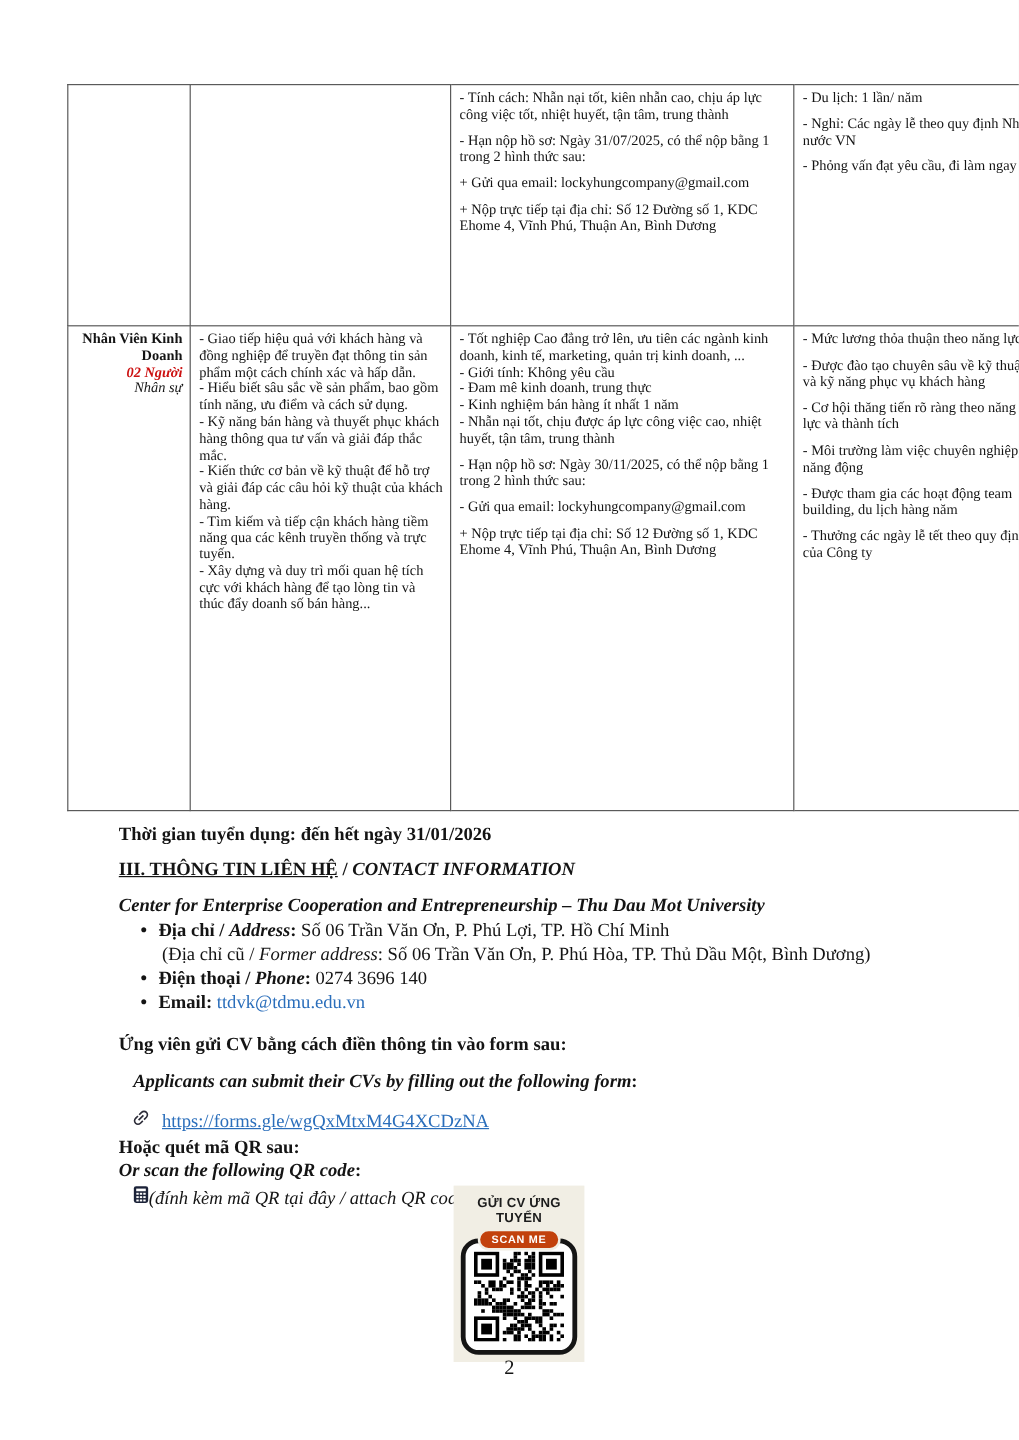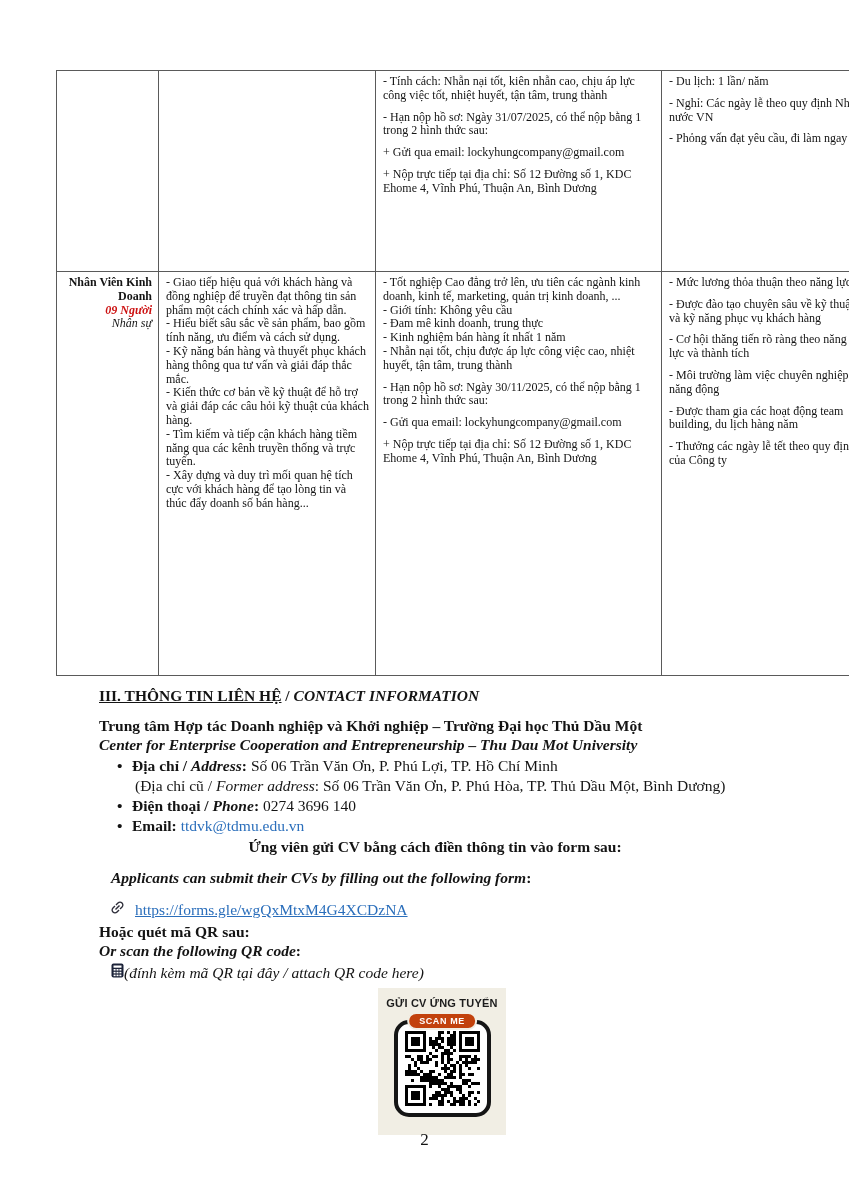--- a/index.html
+++ b/index.html
@@ -57,21 +57,21 @@
   a.lnk-plain{color:#2a6ebb;text-decoration:none;cursor:pointer;}
   .f-form-vi{font-weight:bold;margin-top:2px;}
   .f-form-en{font-style:italic;font-weight:bold;}
   .f-link-line{padding-left:10px;margin:3px 0 2px 0;display:flex;align-items:center;gap:9px;}
   .f-qr-vi{font-weight:bold;}
   .f-qr-en{font-weight:bold;font-style:italic;}
   .f-qrnote{padding-left:12px;margin-top:3px;display:flex;align-items:center;font-style:italic;}
   .icon-svg{flex:0 0 auto;display:inline-block;}
   
   .qr-card{
-    position:absolute;left:378px;top:988px;width:128px;height:147px;
+    position:absolute;left:378px;top:988px;width:109px;height:147px;
     background:#f1eee4;text-align:center;
     font-family:"Liberation Sans","DejaVu Sans",sans-serif;
   }
   .qr-title{font-weight:bold;font-size:11px;letter-spacing:0.2px;color:#1c1c1c;padding-top:9px;}
   .qr-frame{
     position:relative;margin:11px auto 0;width:89px;height:89px;
     border:4px solid #151515;border-radius:15px;background:#ffffff;
   }
   .qr-pill{
     position:absolute;top:-12px;left:50%;transform:translateX(-50%);
@@ -105,21 +105,21 @@
             </td>
         <td class="c4 spaced">
               <p>- Du lịch: 1 lần/ năm</p>
               <p>- Nghỉ: Các ngày lễ theo quy định Nhà nước VN</p>
               <p>- Phỏng vấn đạt yêu cầu, đi làm ngay</p>
             </td>
       </tr>
       <tr class="r2">
         <td class="c1 pos">
           <p class="pos-title">Nhân Viên Kinh Doanh</p>
-          <p class="pos-count">09 Người</p>
+          <p class="pos-count">02 Người</p>
           <p class="pos-dept">Nhân sự</p>
         </td>
         <td class="c2 tight">
               <p>- Giao tiếp hiệu quả với khách hàng và đồng nghiệp để truyền đạt thông tin sản phẩm một cách chính xác và hấp dẫn.</p>
               <p>- Hiểu biết sâu sắc về sản phẩm, bao gồm tính năng, ưu điểm và cách sử dụng.</p>
               <p>- Kỹ năng bán hàng và thuyết phục khách hàng thông qua tư vấn và giải đáp thắc mắc.</p>
               <p>- Kiến thức cơ bản về kỹ thuật để hỗ trợ và giải đáp các câu hỏi kỹ thuật của khách hàng.</p>
               <p>- Tìm kiếm và tiếp cận khách hàng tiềm năng qua các kênh truyền thống và trực tuyến.</p>
               <p>- Xây dựng và duy trì mối quan hệ tích cực với khách hàng để tạo lòng tin và thúc đẩy doanh số bán hàng...</p>
             </td>
@@ -144,35 +144,35 @@
               <p>- Môi trường làm việc chuyên nghiệp, năng động</p>
               <p>- Được tham gia các hoạt động team building, du lịch hàng năm</p>
               <p>- Thưởng các ngày lễ tết theo quy định của Công ty</p>
             </td>
       </tr>
     </tbody>
       </table>
   </div>
 
   <div class="footer">
+    <p class="f-deadline">Thời gian tuyển dụng: đến hết ngày 31/01/2026</p>
 
     <p class="f-heading"><span class="u">III. THÔNG TIN LIÊN HỆ</span><span> / </span><span class="it">CONTACT INFORMATION</span></p>
 
-    <p class="f-org-vi">Trung tâm Hợp tác Doanh nghiệp và Khởi nghiệp – Trường Đại học Thủ Dầu Một</p>
     <p class="f-org-en">Center for Enterprise Cooperation and Entrepreneurship – Thu Dau Mot University</p>
 
     <div class="f-bullet"><span class="b">Địa chỉ / </span><span class="bi">Address</span><span class="b">: </span><span>Số 06 Trần Văn Ơn, P. Phú Lợi, TP. Hồ Chí Minh</span></div>
 
     <div class="f-former"><span>(Địa chỉ cũ / </span><span class="it">Former address</span><span>: Số 06 Trần Văn Ơn, P. Phú Hòa, TP. Thủ Dầu Một, Bình Dương)</span></div>
 
     <div class="f-bullet"><span class="b">Điện thoại / </span><span class="bi">Phone</span><span class="b">: </span><span>0274 3696 140</span></div>
 
     <div class="f-bullet"><span class="b">Email: </span><a class="lnk-plain">ttdvk@tdmu.edu.vn</a></div>
 
-    <p class="f-form-vi" style="margin:2px 0 0 0;text-align:center;">Ứng viên gửi CV bằng cách điền thông tin vào form sau:</p>
+    <p class="f-form-vi" style="margin:16px 0 0 0;">Ứng viên gửi CV bằng cách điền thông tin vào form sau:</p>
     <p style="margin:12px;"><span class="f-form-en">Applicants can submit their CVs by filling out the following form</span><span class="b">:</span></p>
 
     <div class="f-link-line">
       <span class="icon-svg">
         <svg width="17" height="17" viewBox="0 0 24 24">
             <g transform="rotate(-45 12 12)" fill="#2c2c38">
               <path d="M3.9 12c0-1.71 1.39-3.1 3.1-3.1h4V7H7c-2.76 0-5 2.24-5 5s2.24 5 5 5h4v-1.9H7c-1.71 0-3.1-1.39-3.1-3.1zM8 13h8v-2H8v2zm9-6h-4v1.9h4c1.71 0 3.1 1.39 3.1 3.1s-1.39 3.1-3.1 3.1h-4V17h4c2.76 0 5-2.24 5-5s-2.24-5-5-5z"></path>
             </g>
           </svg>
       </span>

